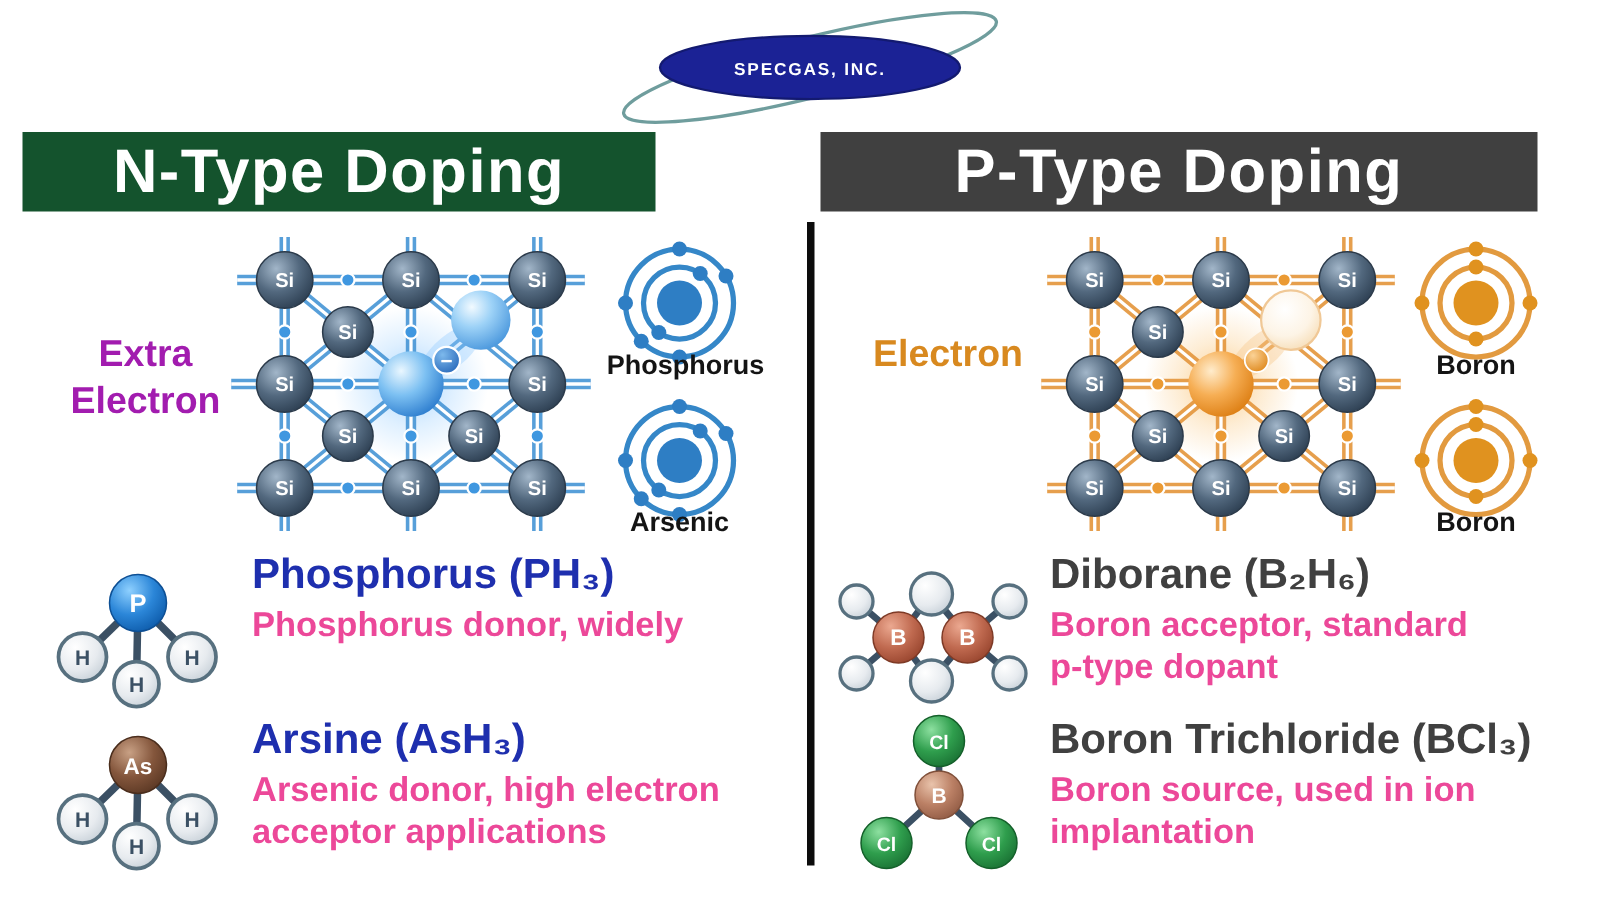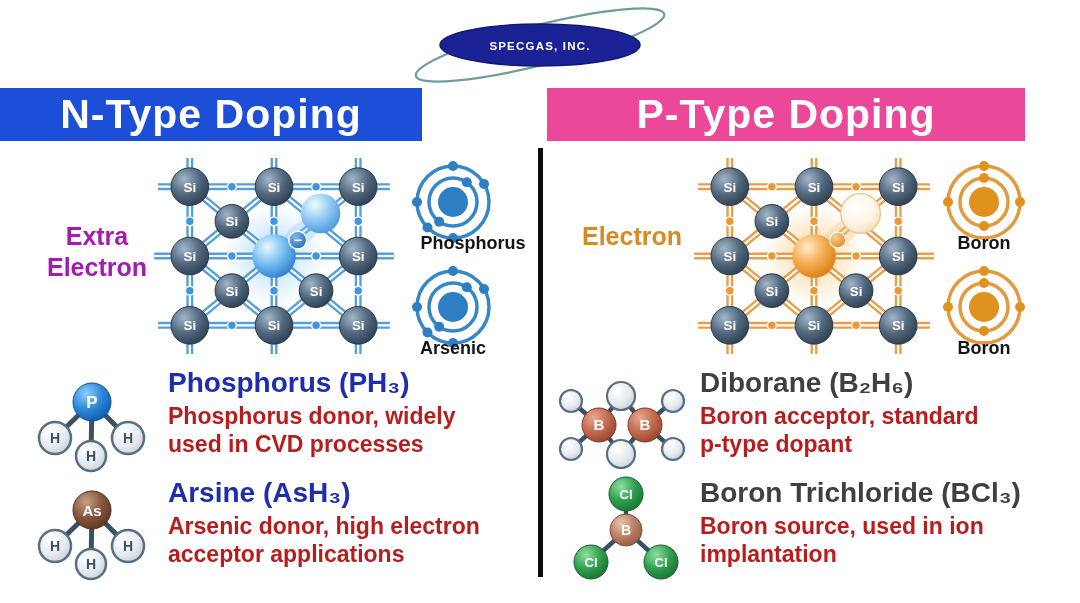--- a/index.html
+++ b/index.html
@@ -1,30 +1,30 @@
 <!DOCTYPE html>
 <html><head>
 <meta charset="utf-8">
 <style>
   html,body{margin:0;padding:0;background:#fff;}
   .stage{position:relative;width:1080px;height:603px;background:#ffffff;overflow:hidden;
          font-family:"Liberation Sans",sans-serif;}
   .abs{position:absolute;}
   .header-band{top:88px;height:53px;line-height:53px;text-align:center;color:#fff;
                font-size:41px;font-weight:bold;letter-spacing:1px;}
-  .header-n{left:0;width:422px;background:#1d4ed8;}
-  .header-p{left:547px;width:478px;background:#ec4899;}
+  .header-n{left:15px;width:422px;background:#14532d;}
+  .header-p{left:547px;width:478px;background:#404040;}
   .divider{left:538px;top:148px;width:5px;height:429px;background:#0c0c0c;}
   .feature-label{font-size:25px;font-weight:bold;text-align:center;line-height:31px;}
   .feature-n{left:22px;top:221px;width:150px;color:#a21caf;}
   .feature-p{left:556px;top:221px;width:152px;color:#d8891f;}
   .bohr-label{font-size:18px;font-weight:bold;color:#141414;text-align:center;width:110px;}
   .compound{width:380px;}
   .compound .title{font-size:28px;font-weight:bold;line-height:33px;margin-bottom:3px;}
-  .compound .desc{font-size:23px;font-weight:bold;color:#b91c1c;line-height:28px;}
+  .compound .desc{font-size:23px;font-weight:bold;color:#ec4899;line-height:28px;}
   .title-n{color:#1e2fae;}
   .title-p{color:#404040;}
   svg{display:block;}
 </style>
 </head>
 <body>
 
 <div class="stage">
 
   <svg width="0" height="0" style="position:absolute" aria-hidden="true">
@@ -325,21 +325,21 @@
     <g fill="#2e7ec4">
       <circle cx="42" cy="6" r="5"></circle>
         <circle cx="73" cy="24" r="5"></circle>
         <circle cx="6" cy="42" r="5"></circle>
       <circle cx="16.5" cy="67.5" r="5"></circle>
         <circle cx="42" cy="78" r="5"></circle>
       <circle cx="55.8" cy="22.3" r="5"></circle>
         <circle cx="28.2" cy="61.7" r="5"></circle>
     </g>
   </svg>
-  <div class="abs bohr-label" style="left:418px;top:233px">Phosphorus</div>
+  <div class="abs bohr-label" style="left:402px;top:233px">Phosphorus</div>
 
   <svg class="abs" style="left:411px;top:265px" width="84" height="84" viewBox="0 0 84 84">
     <circle cx="42" cy="42" r="36" fill="none" stroke="#3587c8" stroke-width="3.5"></circle>
     <circle cx="42" cy="42" r="24" fill="none" stroke="#3587c8" stroke-width="3.5"></circle>
     <circle cx="42" cy="42" r="15" fill="#2e7ec4"></circle>
     <g fill="#2e7ec4">
       <circle cx="42" cy="6" r="5"></circle>
         <circle cx="73" cy="24" r="5"></circle>
         <circle cx="6" cy="42" r="5"></circle>
       <circle cx="16.5" cy="67.5" r="5"></circle>
@@ -451,21 +451,20 @@
       <text x="61" y="25" fill="#ffffff" font-size="13">Cl</text>
       <text x="26" y="93" fill="#ffffff" font-size="13">Cl</text>
       <text x="96" y="93" fill="#ffffff" font-size="13">Cl</text>
       <text x="61" y="61" fill="#ffffff" font-size="14">B</text>
     </g>
   </svg>
 
   <div class="abs compound" style="left:168px;top:366px">
     <div class="title title-n">Phosphorus (PH₃)</div>
     <div class="desc">Phosphorus donor, widely</div>
-    <div class="desc">used in CVD processes</div>
   </div>
   <div class="abs compound" style="left:168px;top:476px">
     <div class="title title-n">Arsine (AsH₃)</div>
     <div class="desc">Arsenic donor, high electron</div>
     <div class="desc">acceptor applications</div>
   </div>
 
   <div class="abs compound" style="left:700px;top:366px">
     <div class="title title-p">Diborane (B₂H₆)</div>
     <div class="desc">Boron acceptor, standard</div>

